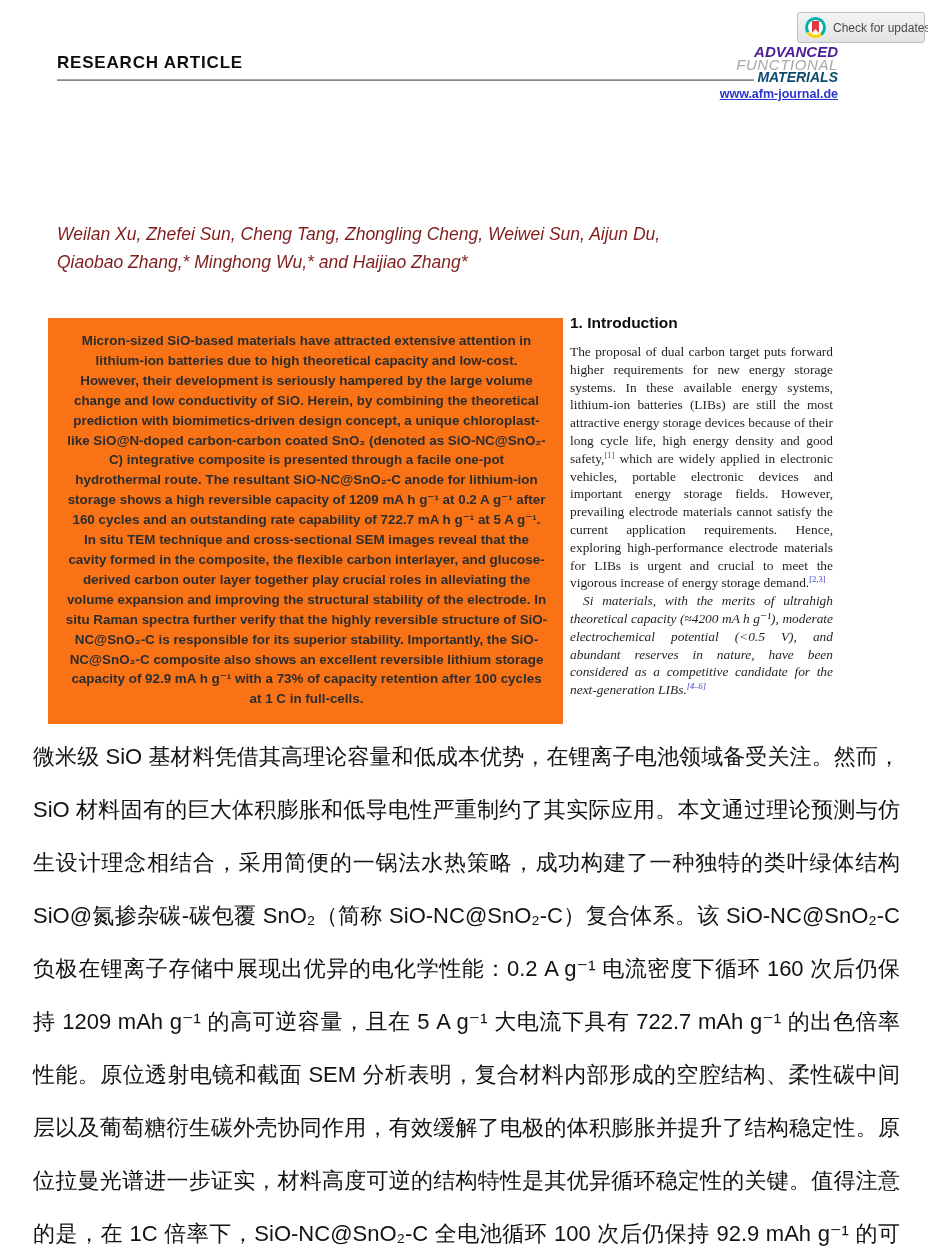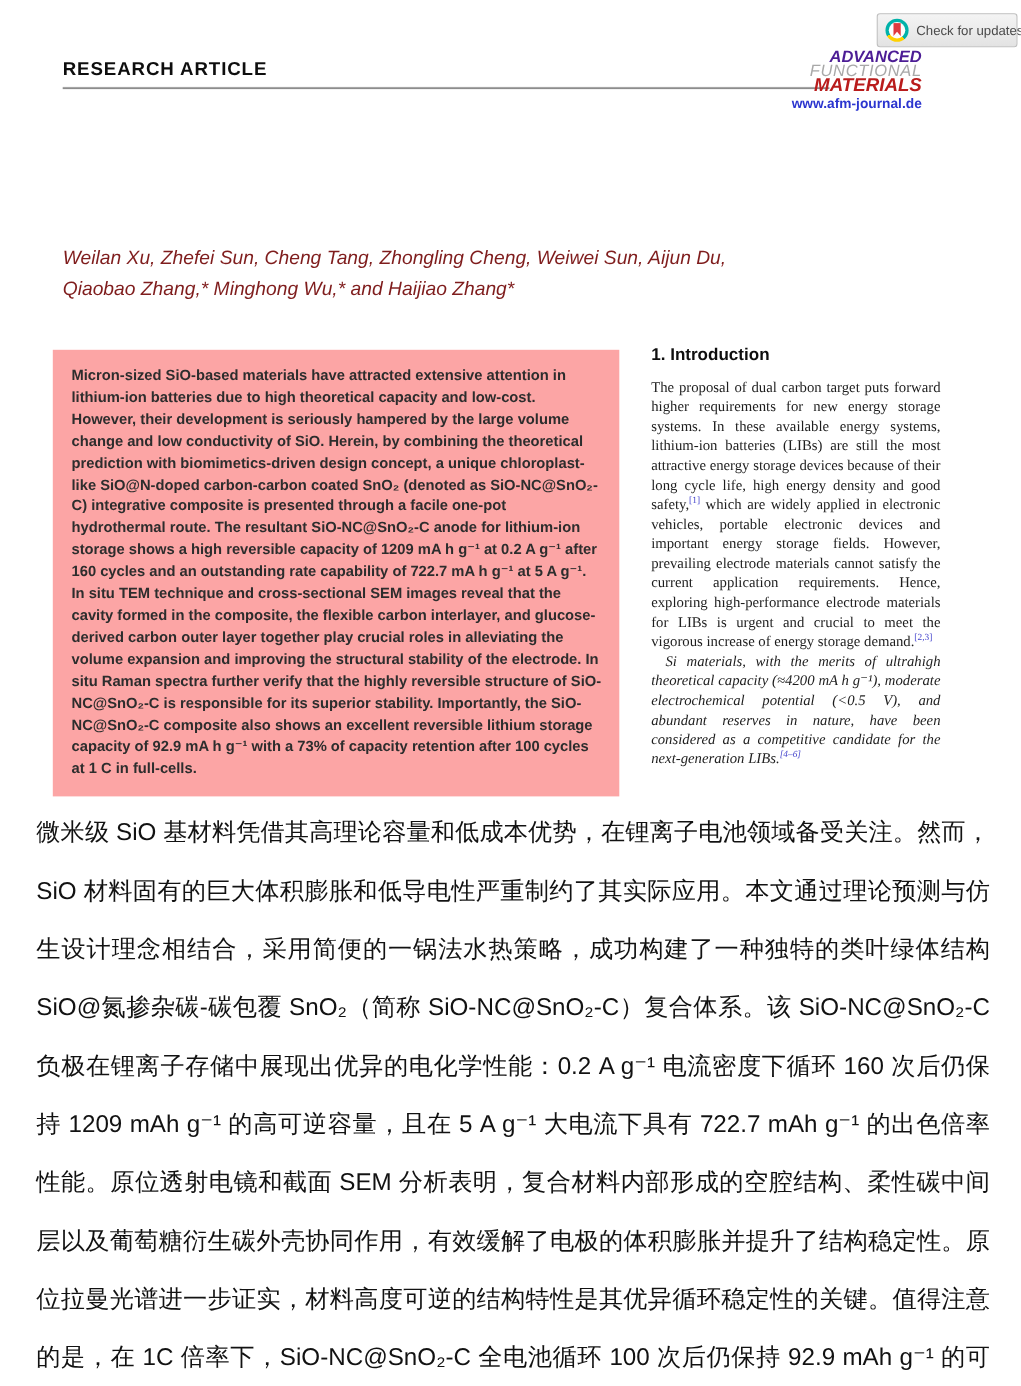--- a/index.html
+++ b/index.html
@@ -36,48 +36,48 @@
   .rule {
     position:absolute; left:57px; top:79px; width:697px; height:2px;
     background:linear-gradient(#b5b5b5,#7d7d7d);
   }
   .logo {
     position:absolute; left:700px; top:45px; width:138px; text-align:right;
     font-style:italic; line-height:13px;
   }
   .logo .l1 { font-size:15px; font-weight:800; color:#4c1d95; display:block; }
   .logo .l2 { font-size:15px; font-weight:400; color:#a8a8a8; letter-spacing:0.6px; display:block; }
-  .logo .l3 { font-size:17px; font-weight:800; color:#b91c1c; display:block; }
+  .logo .l3 { font-size:14px; font-weight:800; color:#0c4a6e; display:block; }
   .logo-url {
     position:absolute; left:700px; top:87px; width:138px; text-align:right;
-    font-size:12.5px; font-weight:700; color:#2b35cf; cursor:pointer;
+    font-size:12.5px; font-weight:700; color:#2b35cf; cursor:pointer;text-decoration:underline;
   }
 
   
   .title {
     position:absolute; left:57px; top:126px; width:690px;
     font-size:27.5px; line-height:34.5px; font-weight:700; color:#141414;
     letter-spacing:-0.2px;
   }
   .authors {
     position:absolute; left:57px; top:221px; width:625px;
     font-size:17.5px; font-style:italic; line-height:27.5px; color:#7f1d1d;
   }
 
   
   .abstract-box {
     position:absolute; left:48px; top:318px; width:515px; height:406px;
-    background:#fca5a5; padding:13px 15px 0 17px;
+    background:#f97316; padding:13px 15px 0 17px;text-align:center;
   }
   .abstract-box p {
     font-size:13.4px; font-weight:700; line-height:19.9px; color:#2d2d2d;
   }
 
   
-  .intro { position:absolute; left:592px; top:314px; width:263px; }
+  .intro { position:absolute; left:570px; top:314px; width:263px; }
   .intro h2 { font-size:15.5px; font-weight:700; color:#0e0e0e; margin-bottom:11px; }
   .intro p {
     font-family:"Liberation Serif","DejaVu Serif",serif;
     font-size:13.4px; line-height:17.8px; text-align:justify; color:#1e1e1e;
   }
   .intro p.indent { text-indent:13px;font-style:italic; }
   sup.cite { font-size:8.5px; color:#4343cc; line-height:0; cursor:pointer; }
 
   
   .cn {

